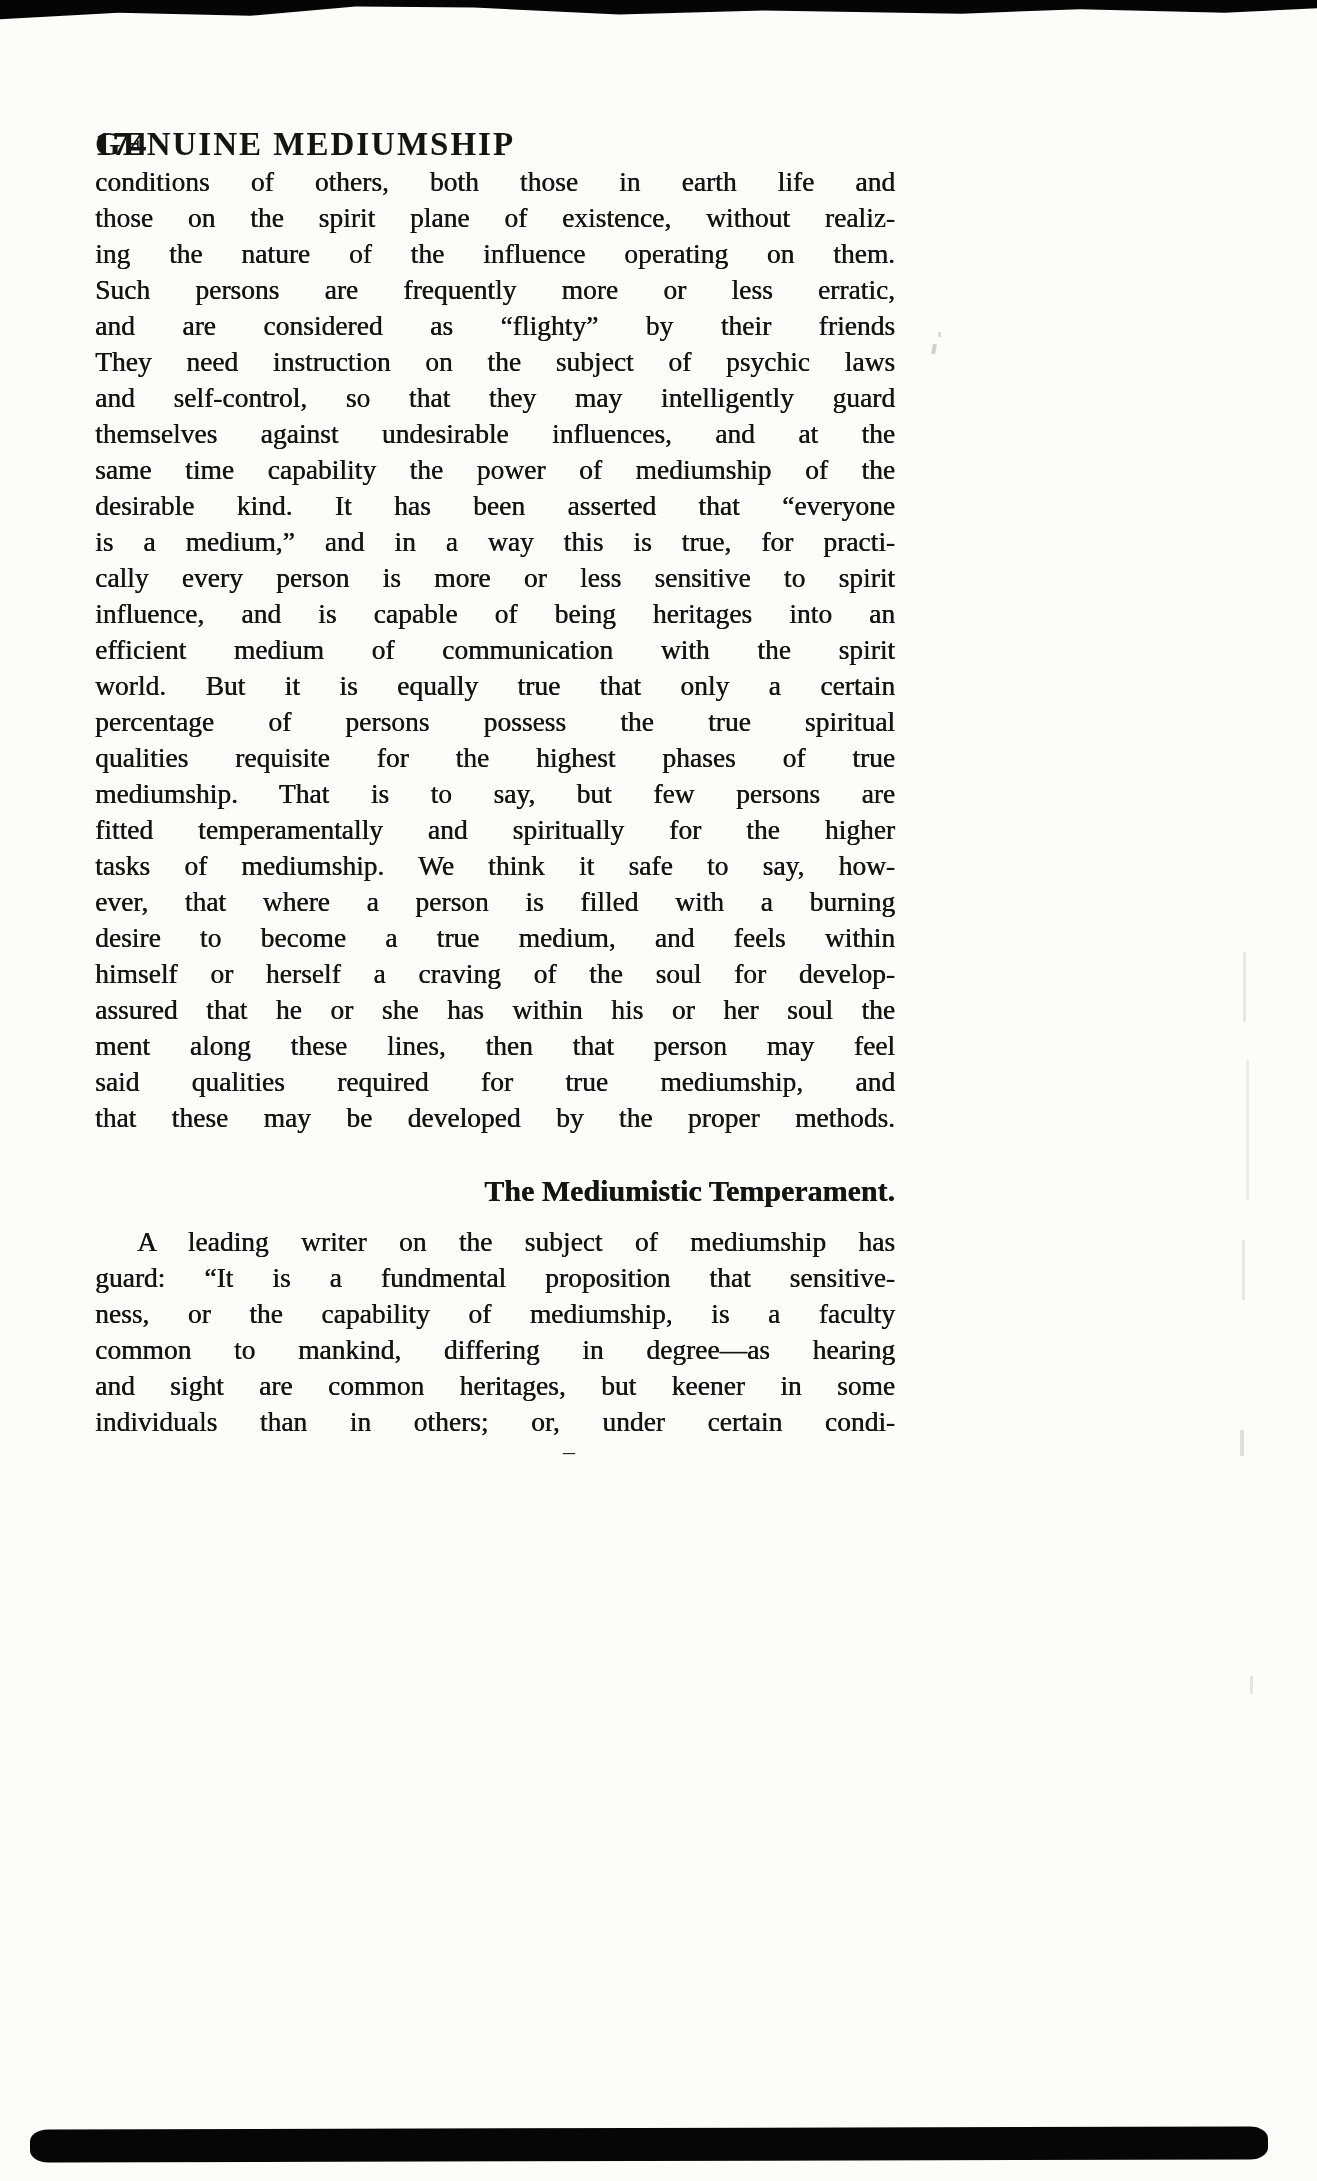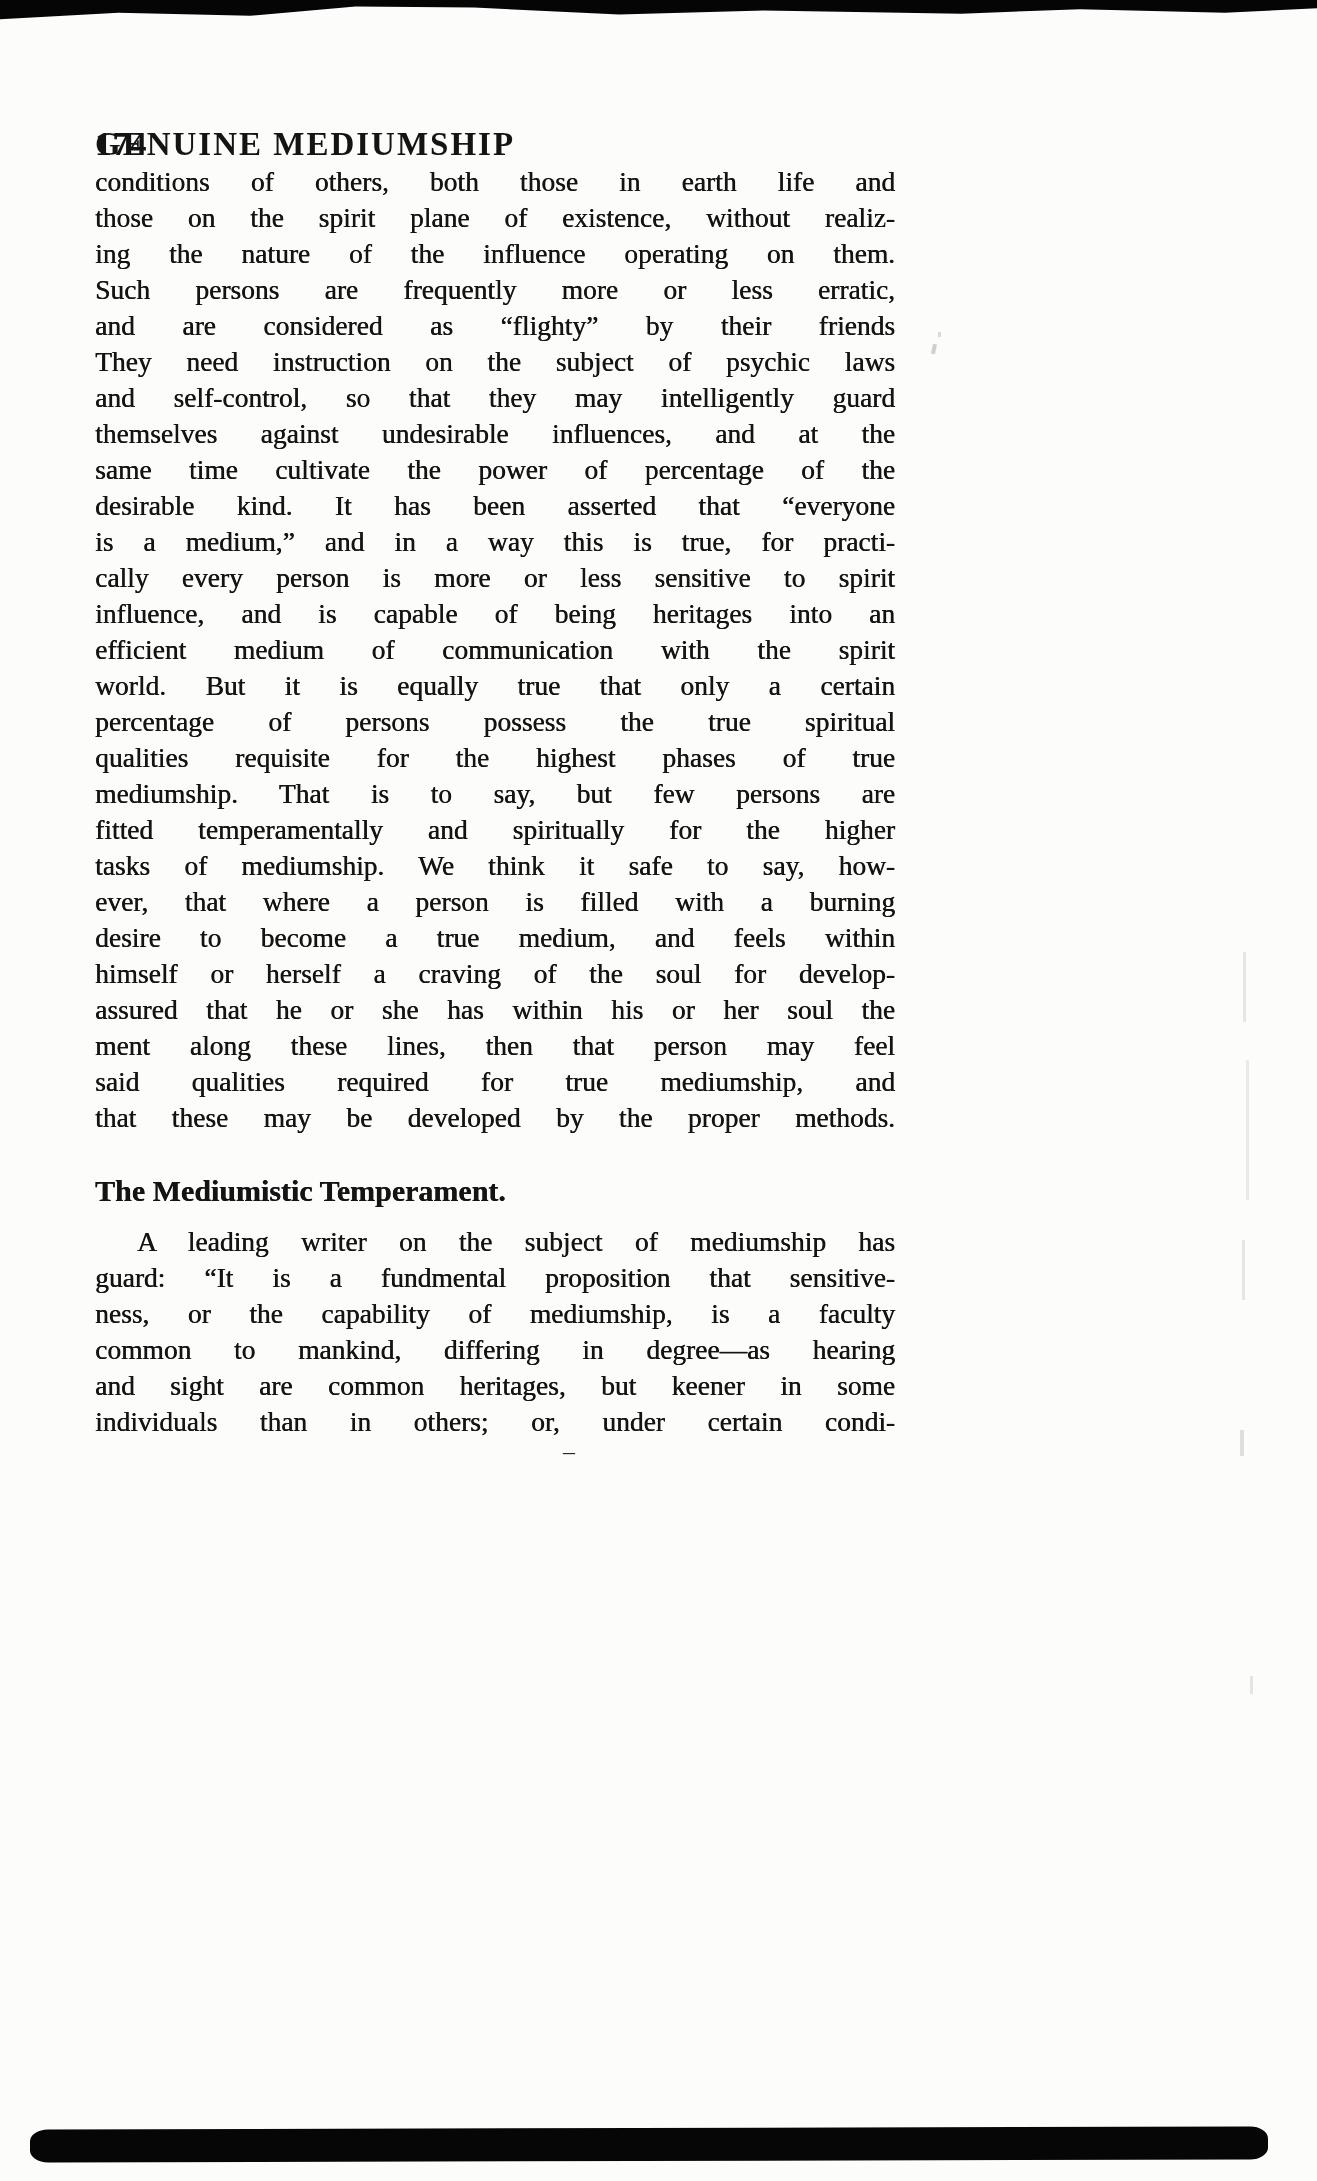--- a/index.html
+++ b/index.html
@@ -68,21 +68,21 @@
     text-align-last: justify;
     height: 36px;
     overflow: visible;
   }
   #paragraph-1 { top: 164px; }
   #paragraph-2 { top: 1224px; }
   .indent-first .line:first-child { text-indent: 42px; }
 
   .section-heading {
     top: 1174px;
-    text-align: left;
+    text-align: right;
     font-size: 30px;
     font-weight: bold;
     text-shadow: 0.3px 0 0 currentColor;
   }
 
   .stray-dash {
     position: absolute;
     left: 563px;
     top: 1438px;
     font-size: 24px;
@@ -112,21 +112,21 @@
 
 <div id="paragraph-1" class="column body-text">
     <div class="line">conditions of others, both those in earth life and</div>
     <div class="line">those on the spirit plane of existence, without realiz-</div>
     <div class="line">ing the nature of the influence operating on them.</div>
     <div class="line">Such persons are frequently more or less erratic,</div>
     <div class="line">and are considered as “flighty” by their friends</div>
     <div class="line">They need instruction on the subject of psychic laws</div>
     <div class="line">and self-control, so that they may intelligently guard</div>
     <div class="line">themselves against undesirable influences, and at the</div>
-    <div class="line">same time cultivate the power of percentage of the</div>
+    <div class="line">same time capability the power of mediumship of the</div>
     <div class="line">desirable kind.  It has been asserted that “everyone</div>
     <div class="line">is a medium,” and in a way this is true, for practi-</div>
     <div class="line">cally every person is more or less sensitive to spirit</div>
     <div class="line">influence, and is capable of being heritages into an</div>
     <div class="line">efficient medium of communication with the spirit</div>
     <div class="line">world.  But it is equally true that only a certain</div>
     <div class="line">percentage of persons possess the true spiritual</div>
     <div class="line">qualities requisite for the highest phases of true</div>
     <div class="line">mediumship.  That is to say, but few persons are</div>
     <div class="line">fitted temperamentally and spiritually for the higher</div>

